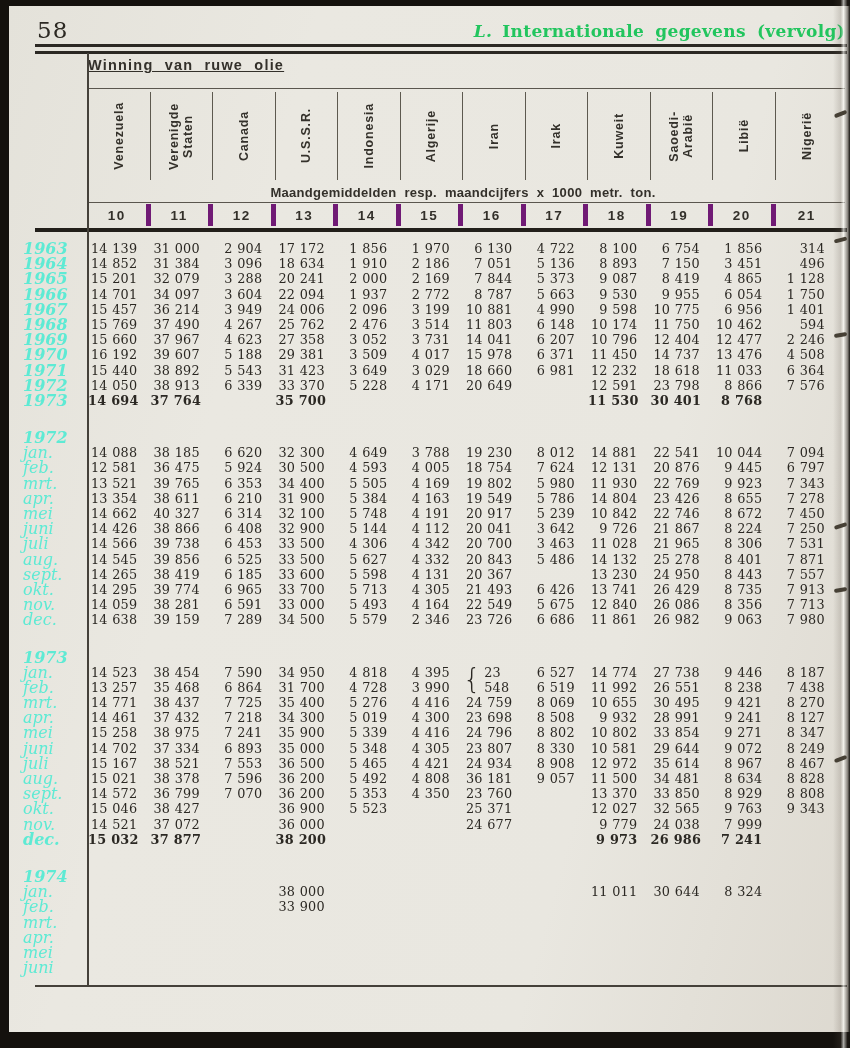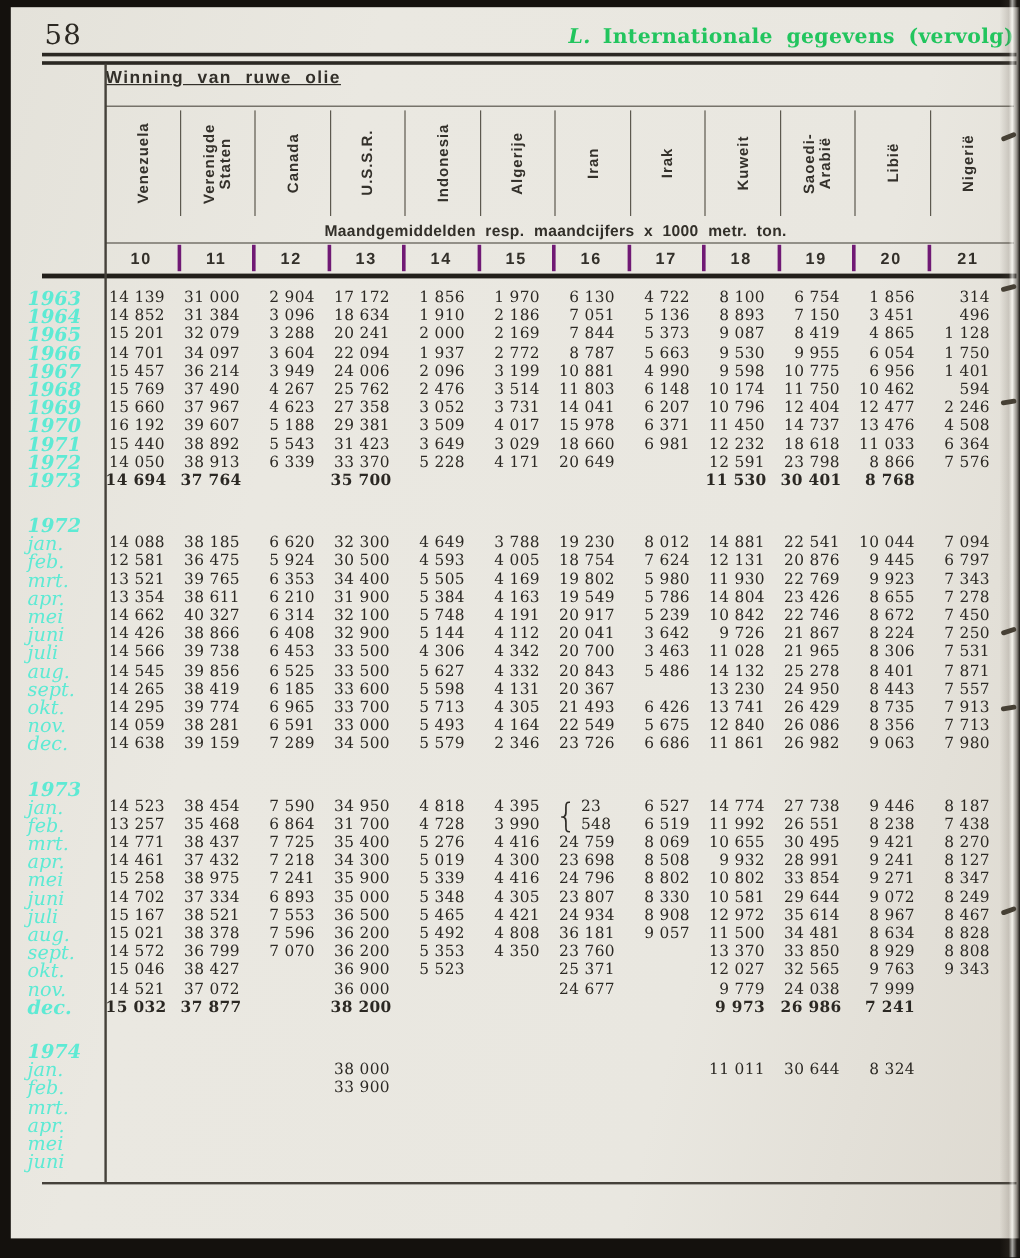--- a/index.html
+++ b/index.html
@@ -42,21 +42,21 @@
   .col-head{display:flex;align-items:center;justify-content:center;border-right:1px solid #5d594f;}
   .col-head:last-child{border-right:none;}
   .col-head span{
     writing-mode:vertical-rl;transform:rotate(180deg);
     font:700 12.5px "Liberation Sans",sans-serif;letter-spacing:0.8px;line-height:14px;
     white-space:pre-line;text-align:center;color:#34312b;
   }
   .subtitle{position:absolute;left:88px;top:185px;width:750px;text-align:center;
     font:700 13px "Liberation Sans",sans-serif;word-spacing:4px;letter-spacing:0.3px;color:#33302a;}
   .col-nums{position:absolute;left:88px;top:204px;width:750px;height:22px;display:grid;grid-template-columns:repeat(12,1fr);}
-  .col-num{display:flex;align-items:center;justify-content:center;border-right:3px solid #701a75;
+  .col-num{display:flex;align-items:center;justify-content:center;border-right:5px solid #701a75;
     font:700 13.5px "Liberation Sans",sans-serif;letter-spacing:1.5px;color:#33302a;}
   .col-num:last-child{border-right:none;}
 
   .tbody{position:absolute;left:20px;top:241px;width:818px;}
   .sec{position:relative;}
   .sec + .sec{margin-top:22px;}
   .row,.sec-label-row{display:grid;grid-template-columns:68px repeat(12,62.5px);height:15.2px;line-height:15.2px;}
   .rlabel{padding-left:3px;font-style:italic;font-size:16px;color:#5eead4;white-space:pre;}
   .rlabel.year,.rlabel.sec-label{font-weight:700;}
   .cell{text-align:right;padding-right:13px;font-size:12.8px;color:#2b2823;white-space:pre;letter-spacing:0.3px;}

